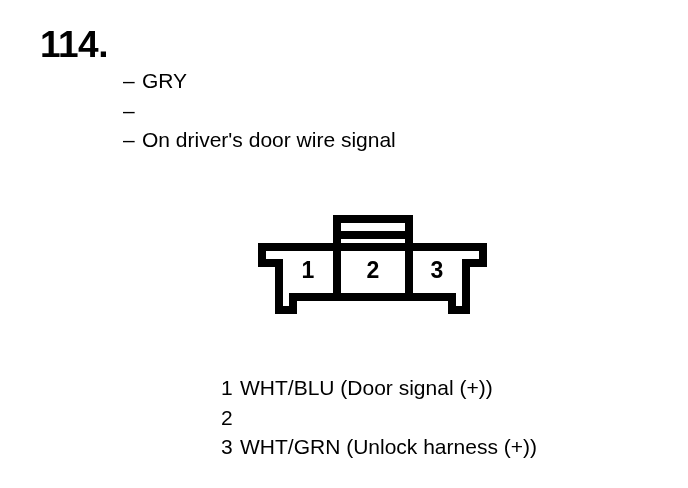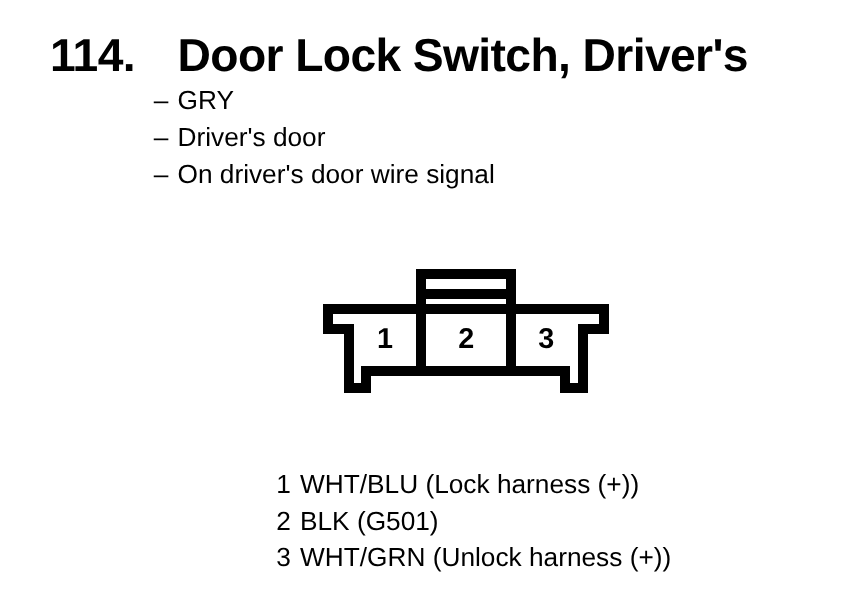--- a/index.html
+++ b/index.html
@@ -88,31 +88,29 @@
     width: 19px;
   }
 </style>
 </head>
 <body>
 
 <div class="page">
 
   <div class="heading">
     <span class="h-num">114.</span>
-    <span class="h-title">Door Lock Switch, Driver's</span>
   </div>
 
   <div class="notes">
     <div class="note-row">
       <span class="note-bullet">–</span>
       <span class="note-text">GRY</span>
     </div>
     <div class="note-row">
       <span class="note-bullet">–</span>
-      <span class="note-text">Driver's door</span>
     </div>
     <div class="note-row">
       <span class="note-bullet">–</span>
       <span class="note-text">On driver's door wire signal</span>
     </div>
   </div>
 
   <svg class="connector" viewBox="0 0 235 108" shape-rendering="crispEdges">
 
     <path class="line" d="M 82,35 V 7 H 154 V 35"></path>
@@ -124,25 +122,24 @@
     <path class="line" d="M 82,35 V 85 M 154,35 V 85"></path>
 
     <text x="53" y="66">1</text>
     <text x="118" y="66">2</text>
     <text x="182" y="66">3</text>
   </svg>
 
   <div class="legend">
     <div class="legend-row">
       <span class="pin-num">1</span>
-      <span class="pin-desc">WHT/BLU (Lock harness (+))</span>
+      <span class="pin-desc">WHT/BLU (Door signal (+))</span>
     </div>
     <div class="legend-row">
       <span class="pin-num">2</span>
-      <span class="pin-desc">BLK (G501)</span>
     </div>
     <div class="legend-row">
       <span class="pin-num">3</span>
       <span class="pin-desc">WHT/GRN (Unlock harness (+))</span>
     </div>
   </div>
 
 </div>
 
 </body></html>

